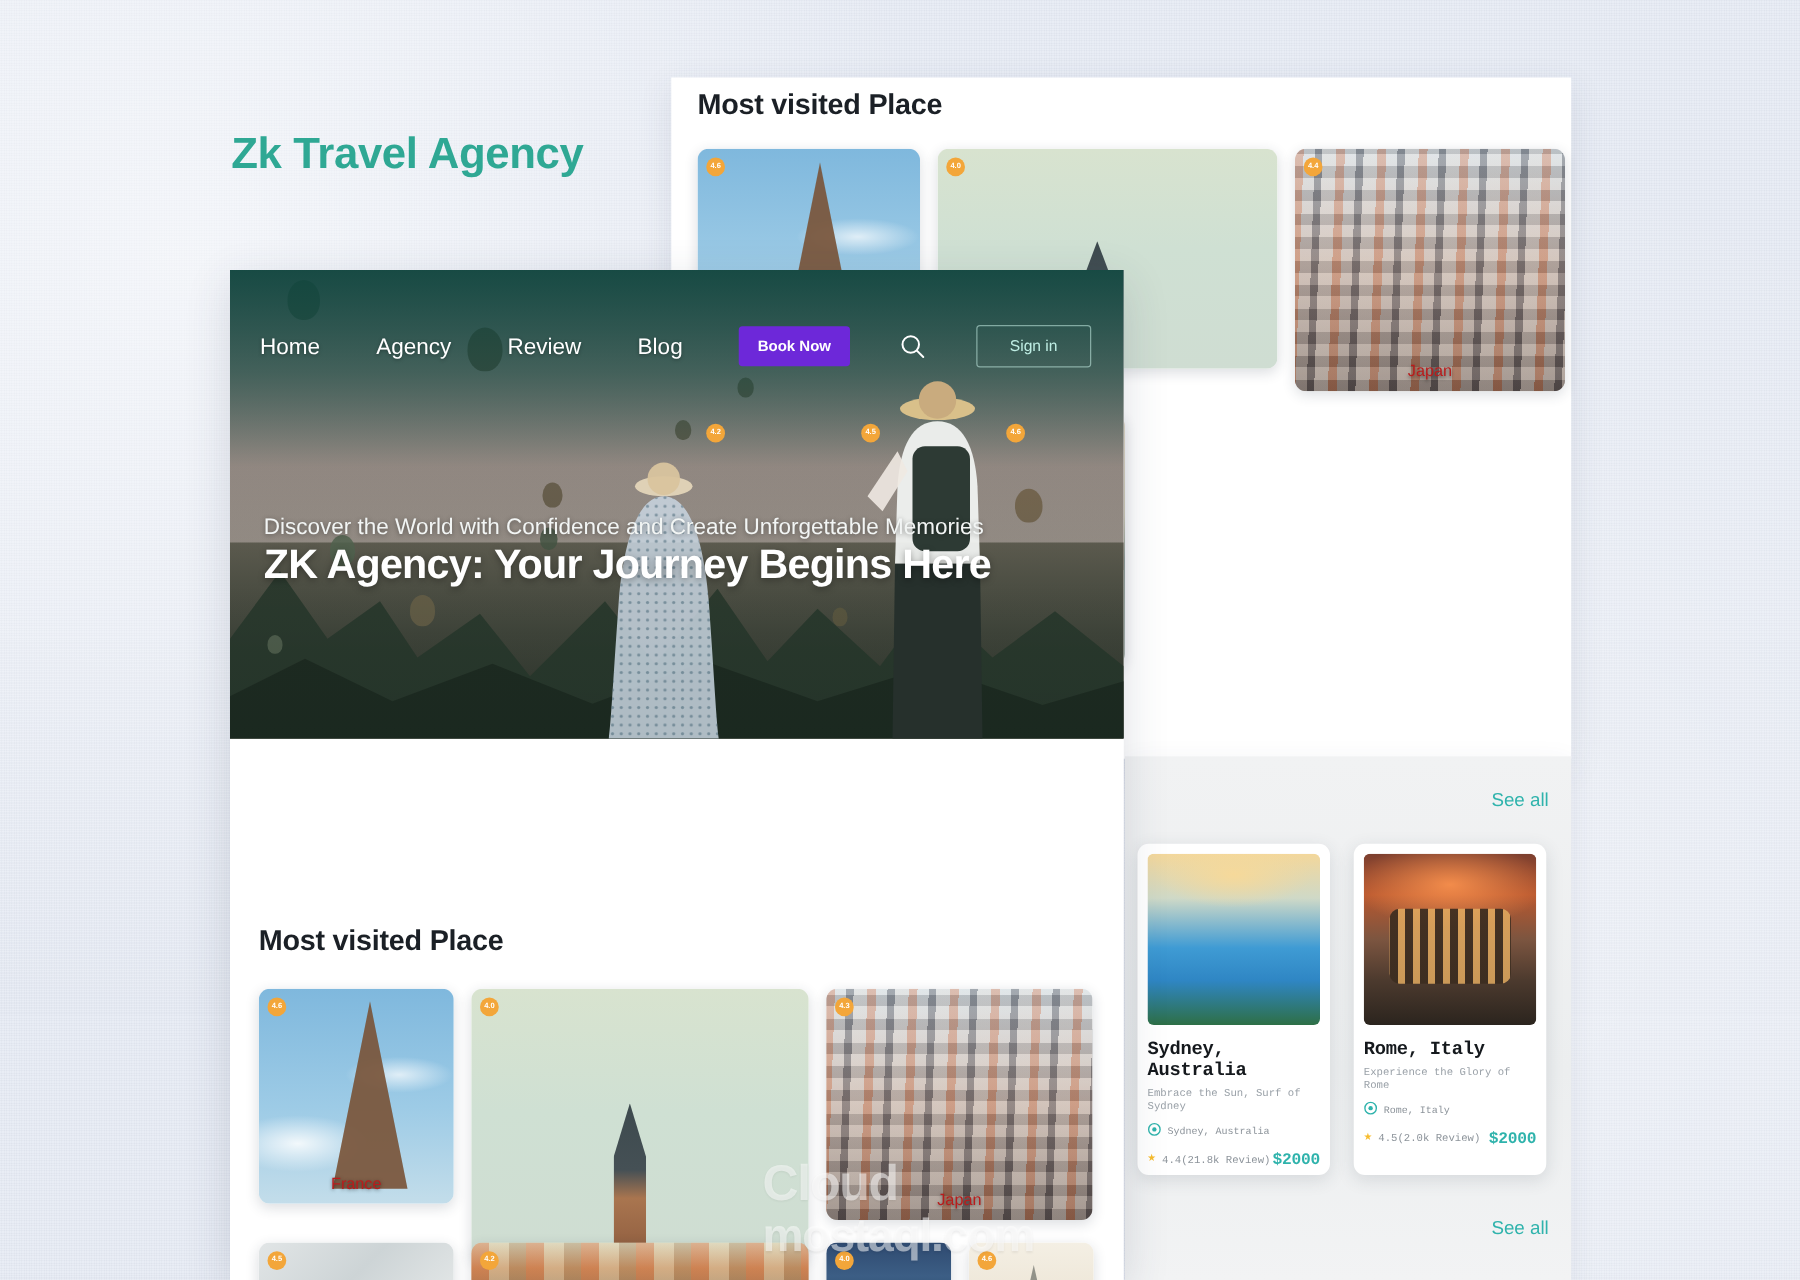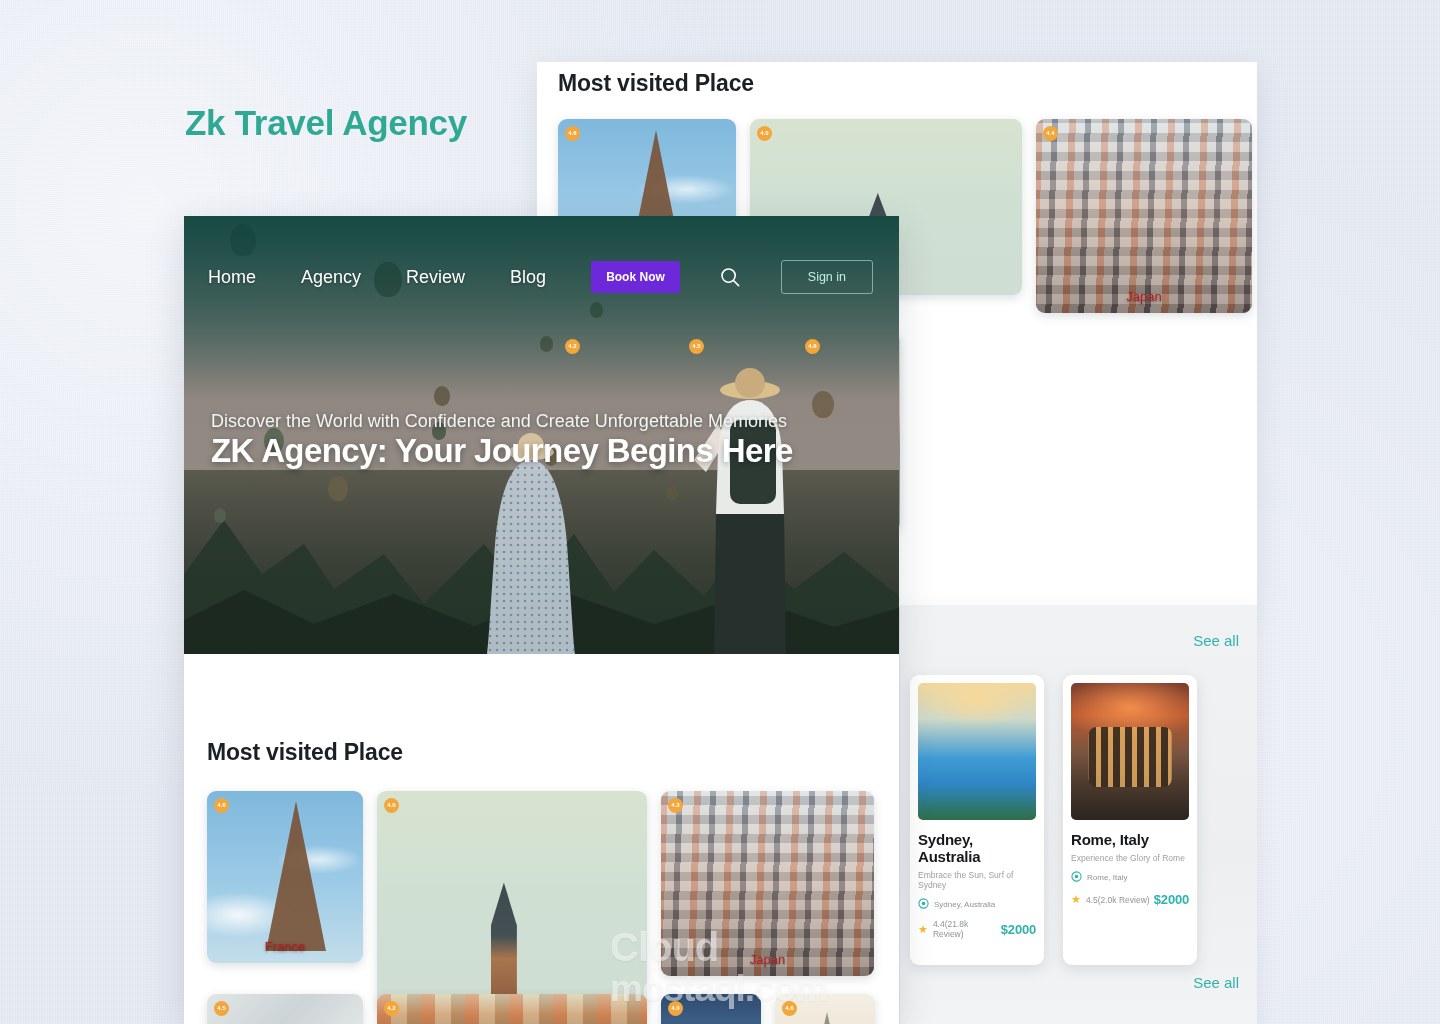--- a/index.html
+++ b/index.html
@@ -114,25 +114,26 @@
   #see-all-2 { top: 369px; }
 
   .trip-row {
     position: absolute;
     left: 10px;
     top: 70px;
     display: flex;
     gap: 19px;
   }
   .trip-card {
-    width: 134px;
+    width: 154px;
     background: #fff;
     border-radius: 9px;
     box-shadow: 0 4px 14px rgba(50,60,80,0.13);
-    padding: 8px 8px 26px 8px;
+    padding: 8px 8px 5px 8px;
+    font-family: Liberation Mono, monospace;
   }
   .trip-img {
     width: 100%;
     height: 137px;
     border-radius: 5px;
     overflow: hidden;
     position: relative;
   }
   .trip-name {
     margin-top: 11px;
@@ -184,21 +185,21 @@
     height: 808px;
     background: #ffffff;
     box-shadow: 0 10px 34px rgba(50,60,90,0.16);
     overflow: hidden;
   }
 
   
   #hero {
     position: relative;
     width: 100%;
-    height: 438px;
+    height: 375px;
     overflow: hidden;
   }
   #hero-photo { position: absolute; inset: 0; }
 
   
   .sky {
     position: absolute; left:0; right:0; top:0; height: 64%;
     background: linear-gradient(180deg,#6b6a6e 0%, #847b79 35%, #a0908a 62%, #b0a098 100%);
   }
   .ground {

